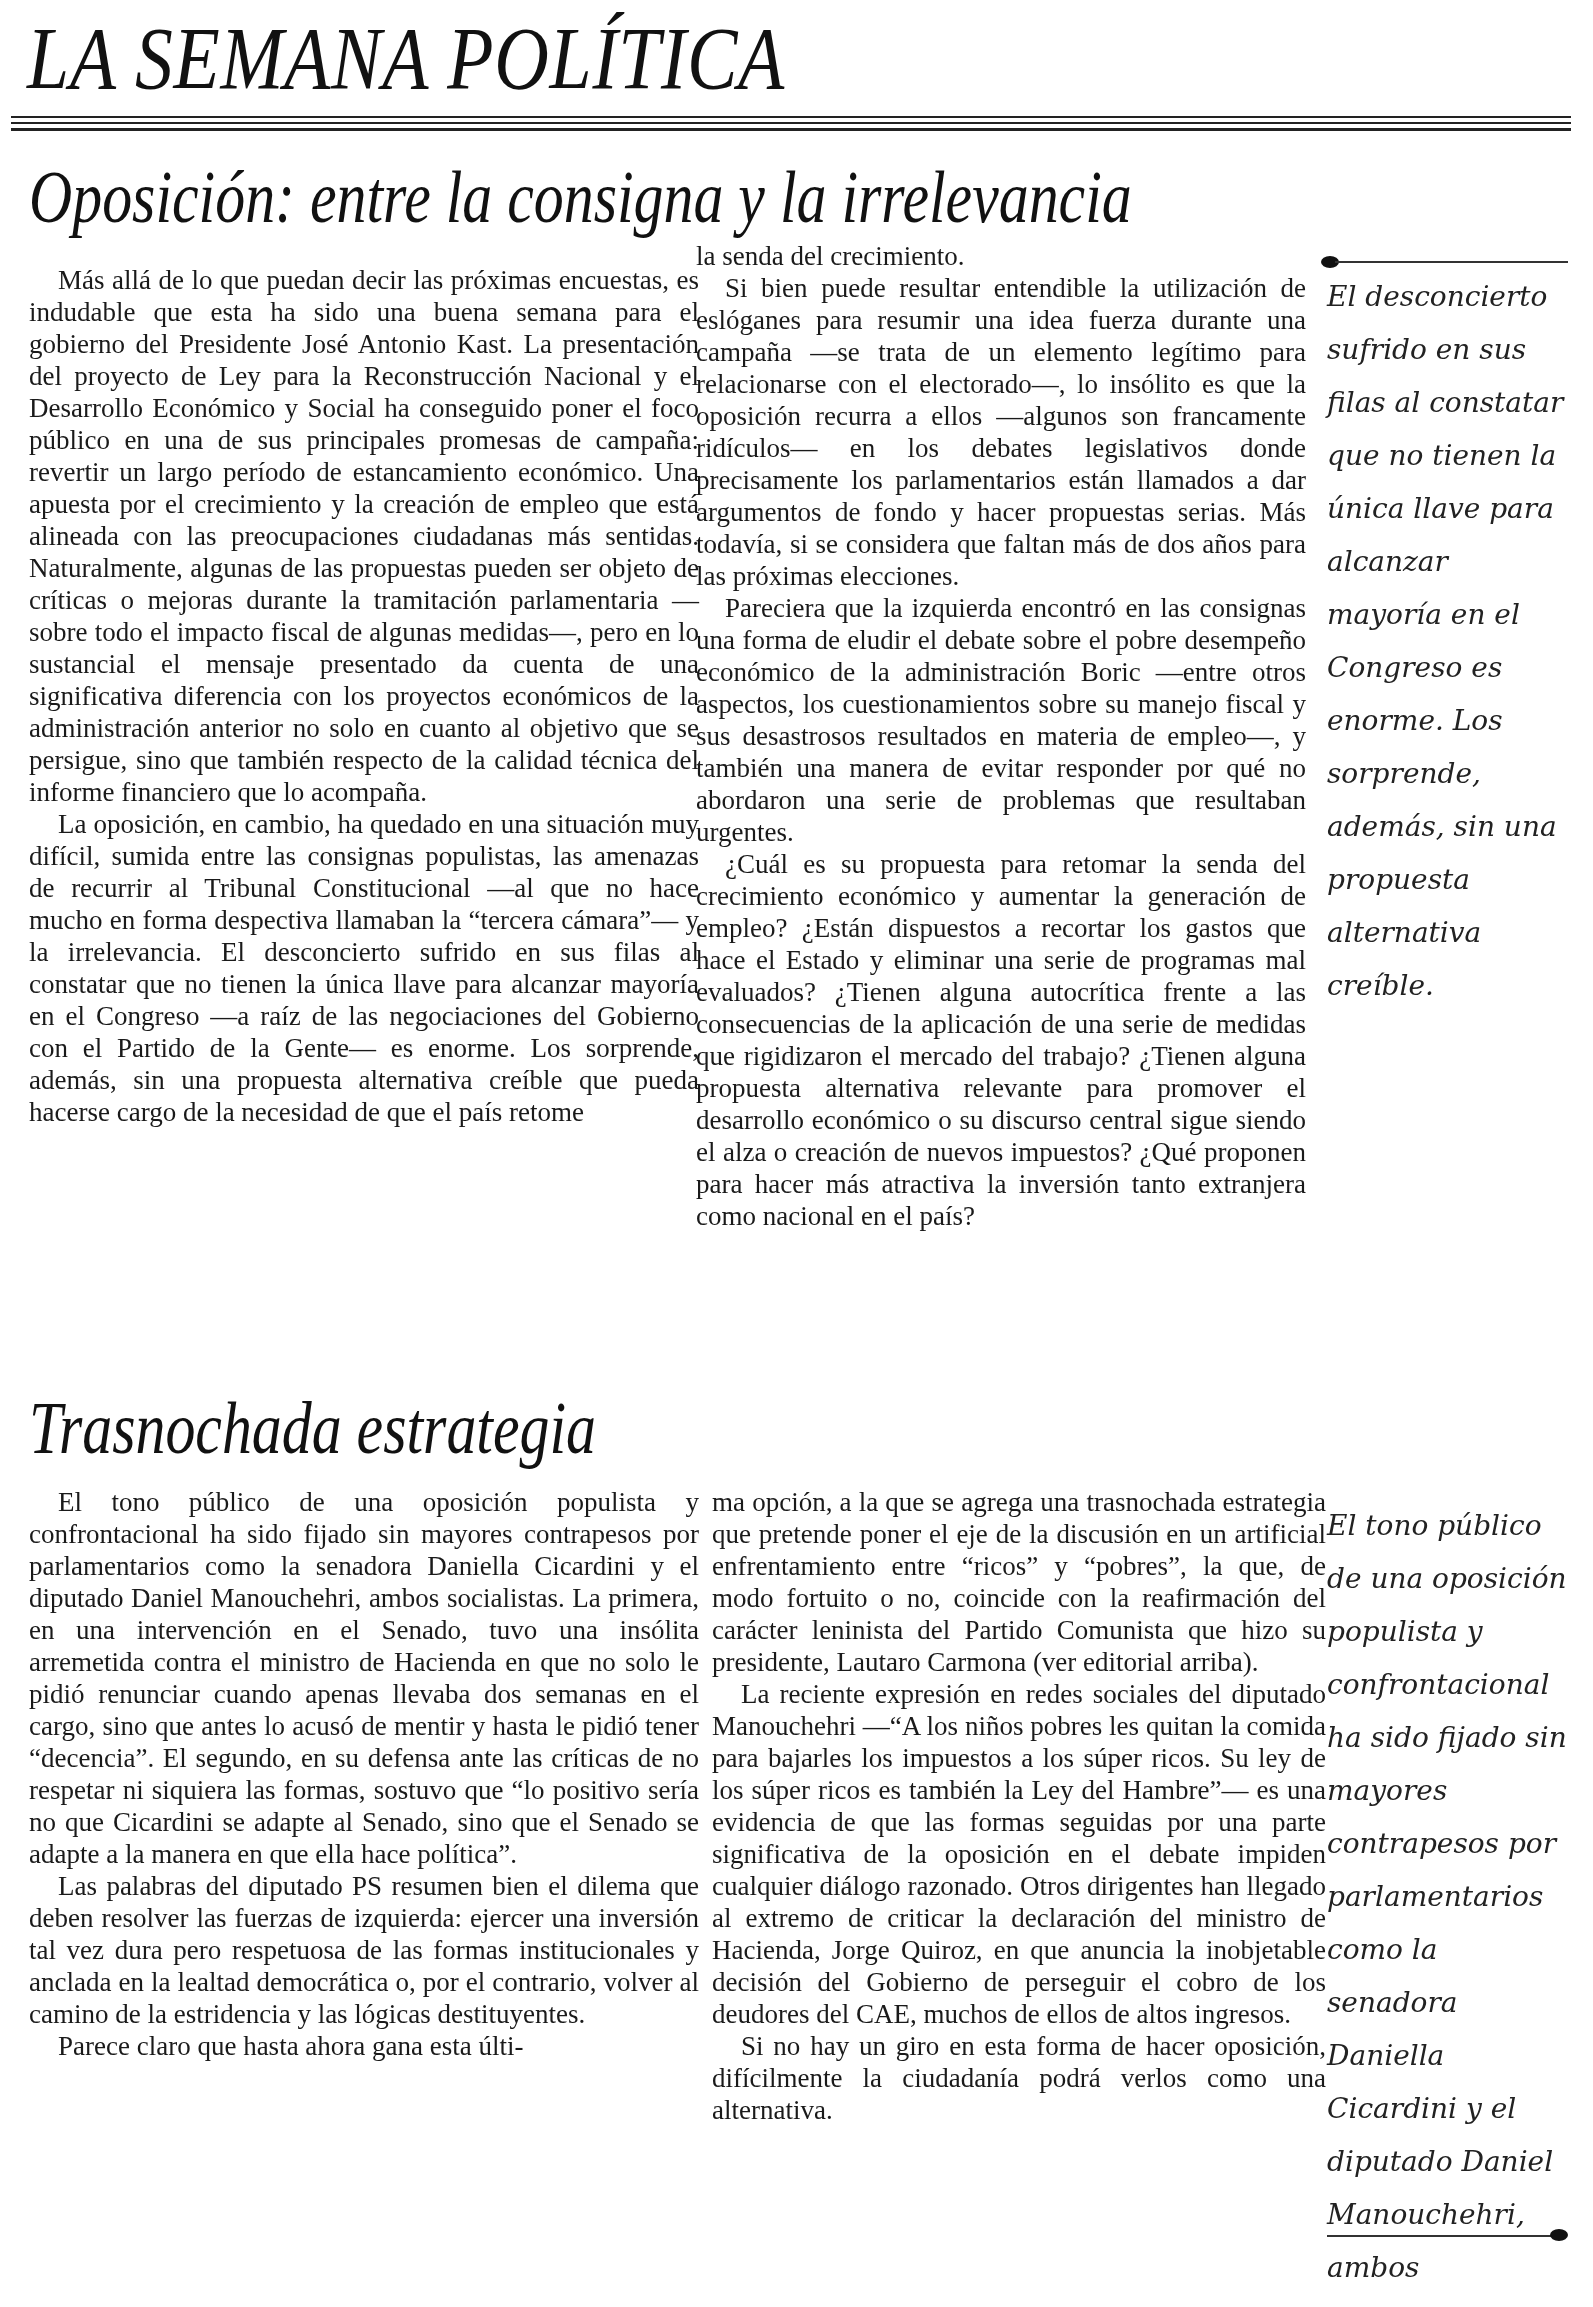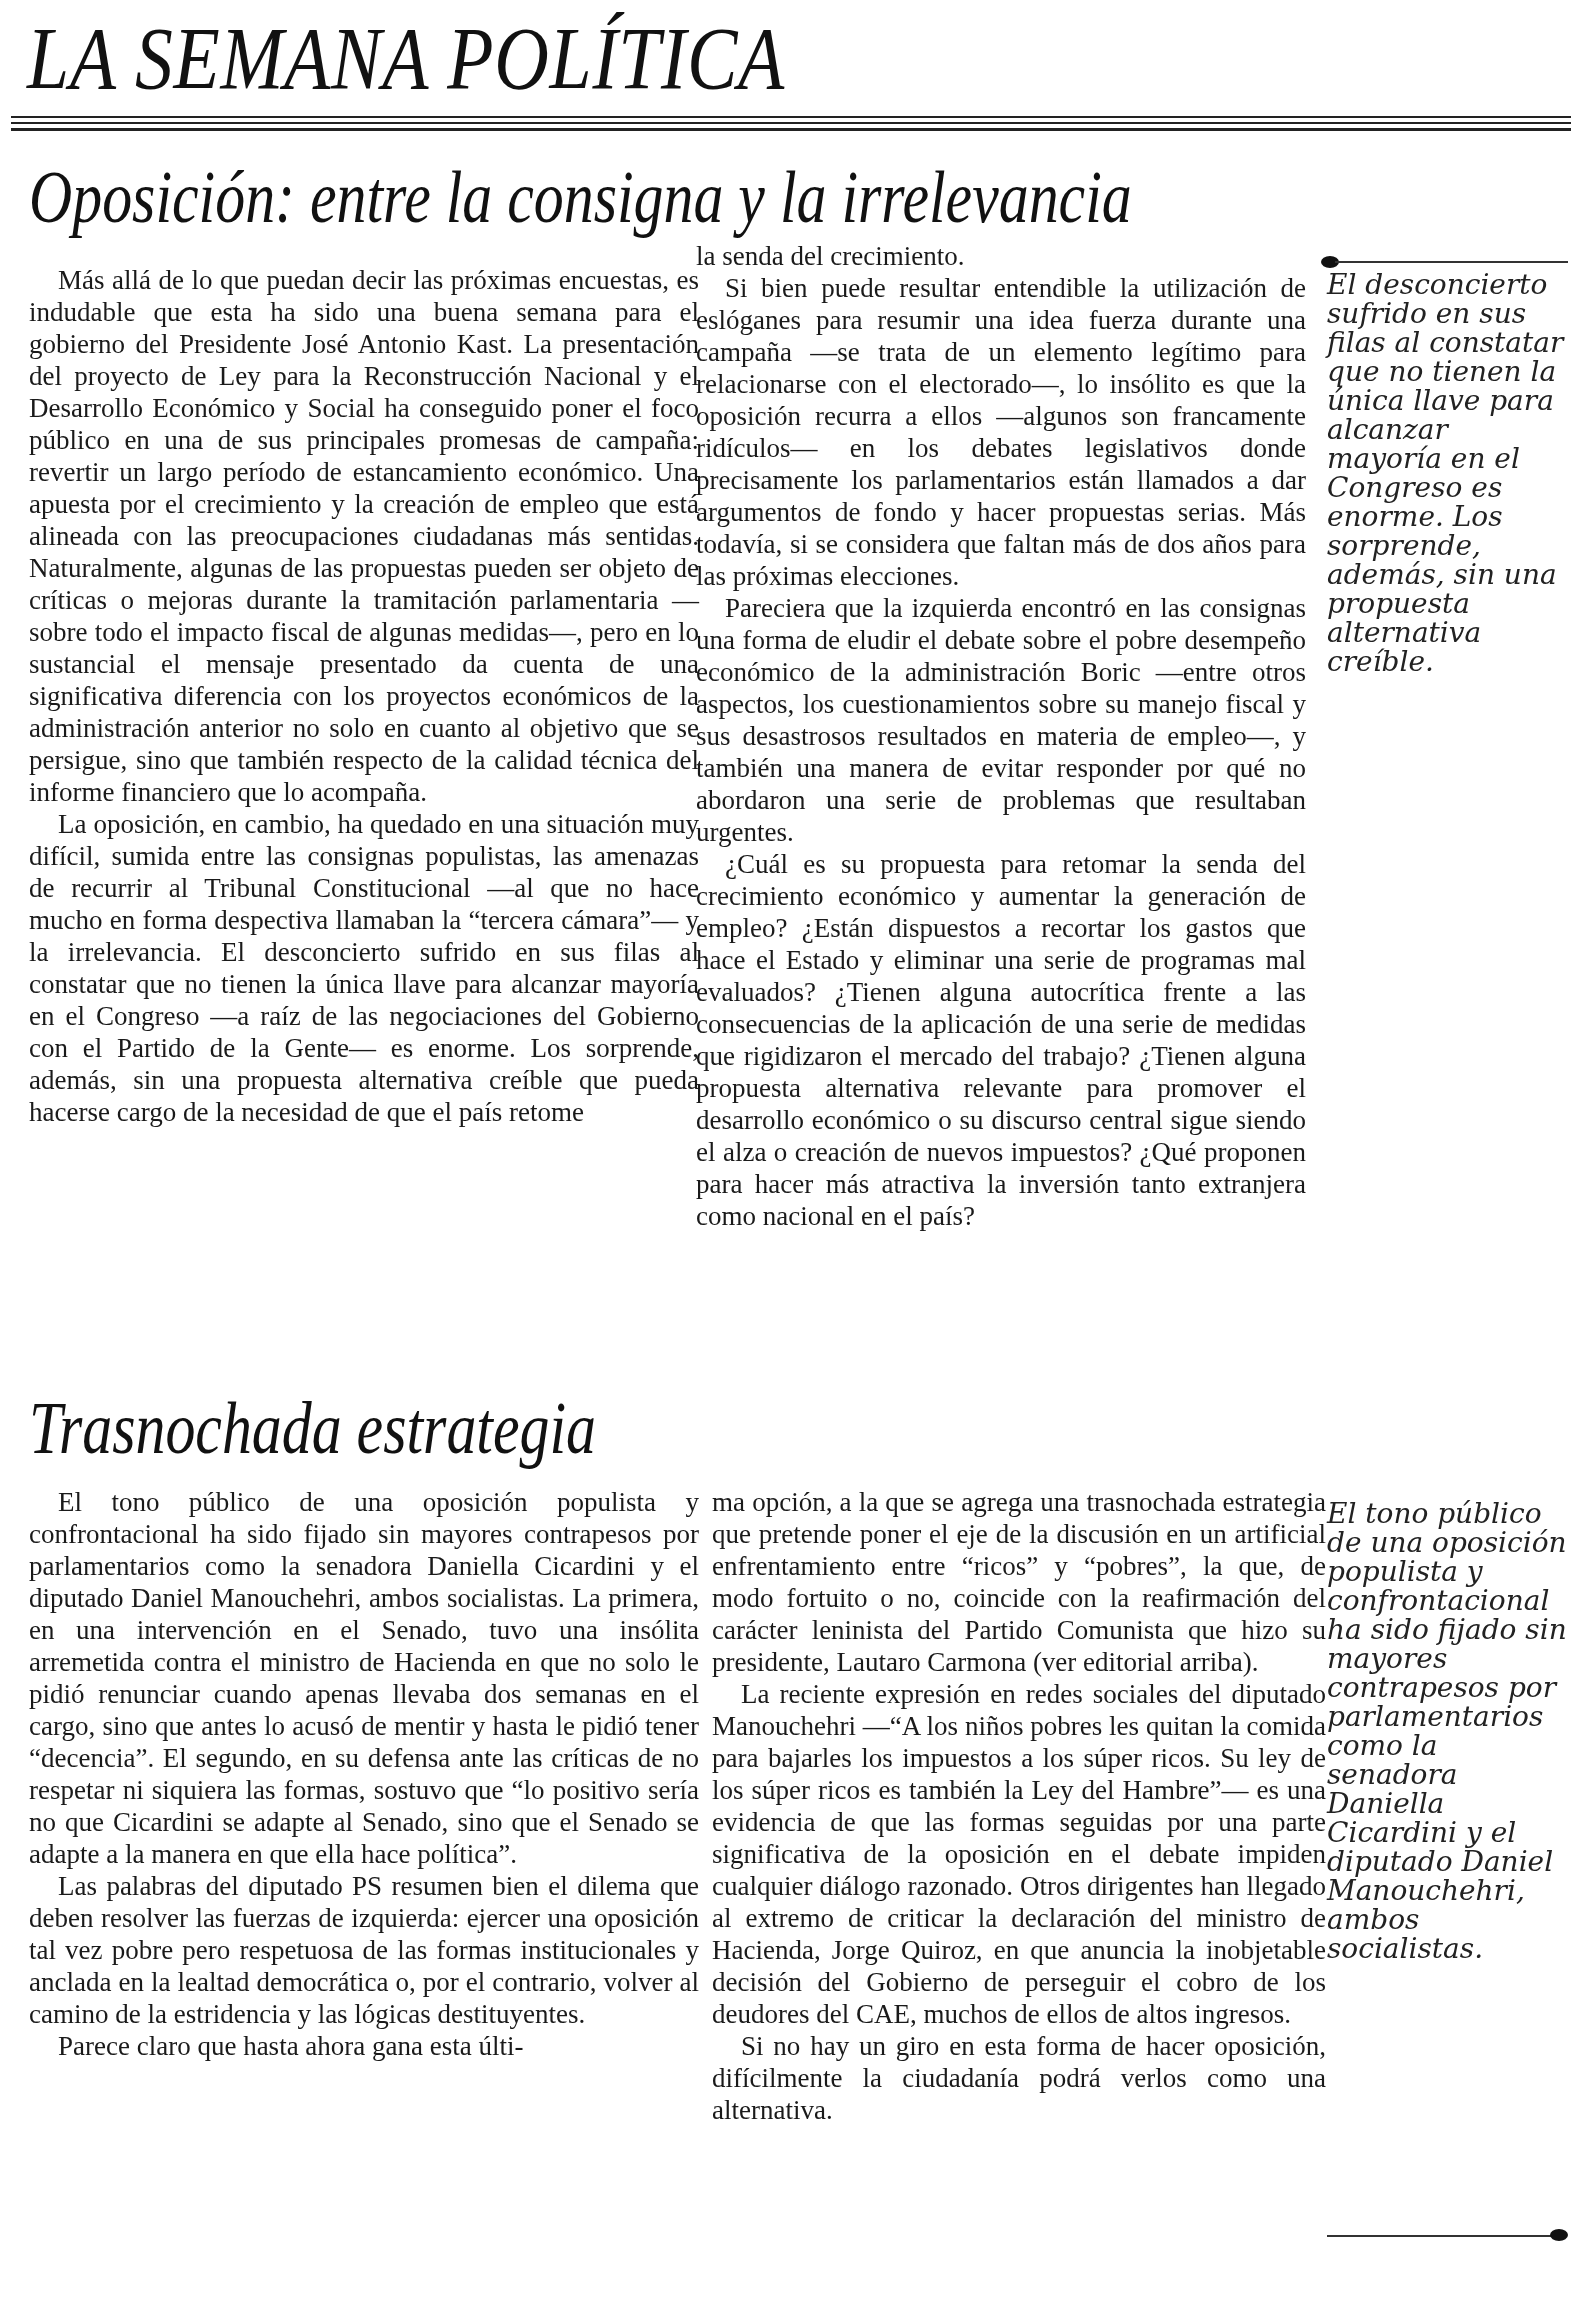--- a/index.html
+++ b/index.html
@@ -31,21 +31,21 @@
   }
   .col p { margin: 0; text-align: justify; text-indent: 29px; hyphens: auto; }
   .col p.cont { text-indent: 0; }
   .c1a { left: 29px; top: 264px; width: 670px; }
   .c2a { left: 696px; top: 240px; width: 610px; }
   .c1b { left: 29px; top: 1486px; width: 670px; }
   .c2b { left: 712px; top: 1486px; width: 614px; }
   .pullquote {
     position: absolute; width: 244px;
     font-family: "DejaVu Serif", "Liberation Serif", serif;
-    font-style: italic; font-size: 28px; line-height: 29px; color: #222;
+    font-style: italic; font-size: 28px; line-height: 53px; color: #222;
   }
   .pq1 { left: 1327px; top: 270px; }
   .pq2 { left: 1327px; top: 1499px; }
   .pq-rule { position: absolute; height: 1.5px; background: #333; }
   .pq-dot { position: absolute; width: 18.3px; height: 12.2px; border-radius: 50%; background: #111; }
 </style>
 </head>
 <body>
 
 <div class="masthead">LA SEMANA POLÍTICA</div>
@@ -70,21 +70,21 @@
 </div>
 
 <div class="pq-dot" style="left:1321px; top:256px;"></div>
 <div class="pq-rule" style="left:1335px; top:261px; width:233px;"></div>
 <div class="pullquote pq1">El desconcierto sufrido en sus filas al constatar que no tienen la única llave para alcanzar mayoría en el Congreso es enorme. Los sorprende, además, sin una propuesta alternativa creíble.</div>
 
 <div class="headline h2">Trasnochada estrategia</div>
 
 <div class="col c1b">
   <p>El tono público de una oposición populista y confrontacional ha sido fijado sin mayores contrapesos por parlamentarios como la senadora Daniella Cicardini y el diputado Daniel Manouchehri, ambos socialistas. La primera, en una intervención en el Senado, tuvo una insólita arremetida contra el ministro de Hacienda en que no solo le pidió renunciar cuando apenas llevaba dos semanas en el cargo, sino que antes lo acusó de mentir y hasta le pidió tener “decencia”. El segundo, en su defensa ante las críticas de no respetar ni siquiera las formas, sostuvo que “lo positivo sería no que Cicardini se adapte al Senado, sino que el Senado se adapte a la manera en que ella hace política”.</p>
-  <p>Las palabras del diputado PS resumen bien el dilema que deben resolver las fuerzas de izquierda: ejercer una oposición tal vez pobre pero respetuosa de las formas institucionales y anclada en la lealtad democrática o, por el contrario, volver al camino de la estridencia y las lógicas destituyentes.</p>
+  <p>Las palabras del diputado PS resumen bien el dilema que deben resolver las fuerzas de izquierda: ejercer una inversión tal vez dura pero respetuosa de las formas institucionales y anclada en la lealtad democrática o, por el contrario, volver al camino de la estridencia y las lógicas destituyentes.</p>
   <p>Parece claro que hasta ahora gana esta últi-</p>
 </div>
 
 <div class="col c2b">
   <p class="cont">ma opción, a la que se agrega una trasnochada estrategia que pretende poner el eje de la discusión en un artificial enfrentamiento entre “ricos” y “pobres”, la que, de modo fortuito o no, coincide con la reafirmación del carácter leninista del Partido Comunista que hizo su presidente, Lautaro Carmona (ver editorial arriba).</p>
   <p>La reciente expresión en redes sociales del diputado Manouchehri —“A los niños pobres les quitan la comida para bajarles los impuestos a los súper ricos. Su ley de los súper ricos es también la Ley del Hambre”— es una evidencia de que las formas seguidas por una parte significativa de la oposición en el debate impiden cualquier diálogo razonado. Otros dirigentes han llegado al extremo de criticar la declaración del ministro de Hacienda, Jorge Quiroz, en que anuncia la inobjetable decisión del Gobierno de perseguir el cobro de los deudores del CAE, muchos de ellos de altos ingresos.</p>
   <p>Si no hay un giro en esta forma de hacer oposición, difícilmente la ciudadanía podrá verlos como una alternativa.</p>
 </div>
 
 <div class="pullquote pq2">El tono público de una oposición populista y confrontacional ha sido fijado sin mayores contrapesos por parlamentarios como la senadora Daniella Cicardini y el diputado Daniel Manouchehri, ambos socialistas.</div>

